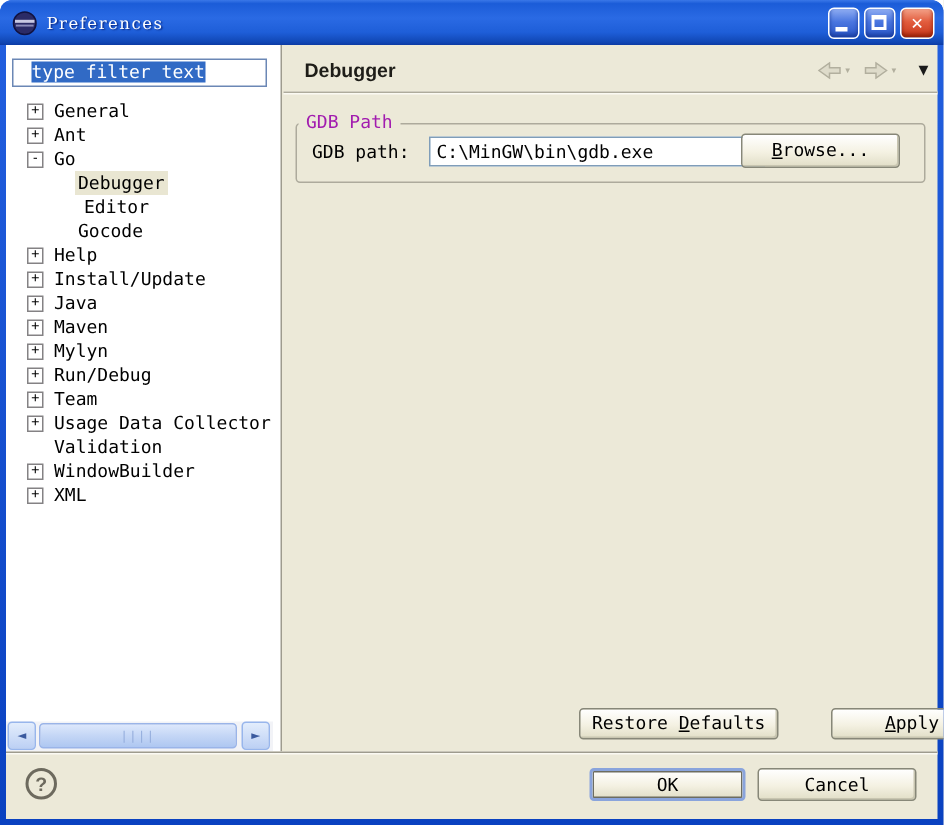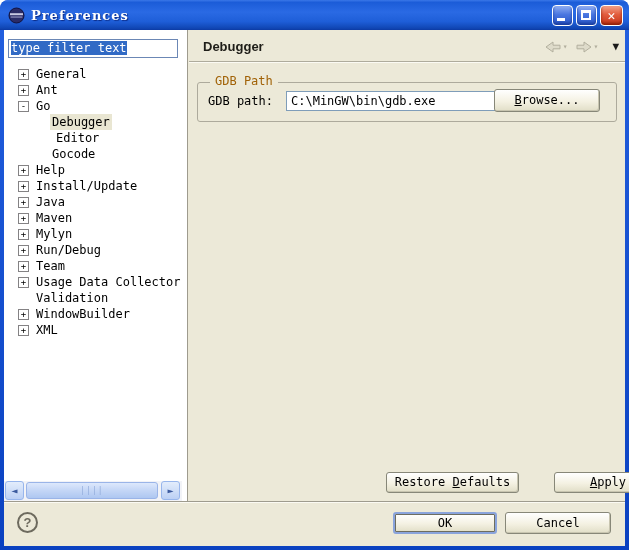--- a/index.html
+++ b/index.html
@@ -9,42 +9,42 @@
   .win { position:absolute; left:0; top:0; width:629px; height:550px;
          background:linear-gradient(180deg,#2360e0,#0a41c0);
          border-radius:8px 8px 0 0; overflow:hidden; }
 
   
   .titlebar { position:absolute; left:0; top:0; width:629px; height:30px;
 
     background:linear-gradient(180deg,#3a77e8 0%,#1b5cd8 8%,#2a6ae4 40%,#1e5ed8 72%,#1046b4 94%,#0c3aa4 100%);
     border-radius:8px 8px 0 0; display:flex; align-items:center; padding:0 6px; }
   .app-icon { width:17px; height:17px; margin:0 6px 0 2px; flex:0 0 auto; }
-  .win-title { color:#fff; font-family:"DejaVu Serif", serif; font-weight:bold;
-    font-size:13px; letter-spacing:1px; text-shadow:1px 1px 1px #0a2a86; }
+  .win-title { color:#fff; font-family:"DejaVu Serif", serif; font-weight:normal;
+    font-size:11px; letter-spacing:1px; text-shadow:1px 1px 1px #0a2a86; }
   .tb-spacer { flex:1; }
   .tb-btn { width:21px; height:21px; margin-left:3px; border:1px solid #fff; border-radius:4px;
     position:relative; flex:0 0 auto;
     background:linear-gradient(180deg,#8fadf2 0%,#4a76e0 45%,#2f5ccc 90%);
     box-shadow:inset 0 -2px 3px #1a3c9c; }
   .tb-btn.close { width:23px;
     background:linear-gradient(180deg,#f3a188 0%,#e25c3d 45%,#c93a1e 95%);
     box-shadow:inset 0 -2px 3px #8e1f06;
     color:#fff; font-weight:bold; font-size:13px; line-height:19px; text-align:center; }
   .glyph-min { position:absolute; left:4px; bottom:4px; width:8px; height:3px; background:#fff; }
   .glyph-max { position:absolute; left:4px; top:4px; width:10px; height:10px; border:2px solid #fff; border-top-width:3px; }
 
   
   .content { position:absolute; left:4px; top:30px; width:621px; height:516px; background:#ece9d8; }
 
   
   .sidebar { position:absolute; left:0; top:0; width:184px; height:471px;
     background:#fff; border-right:1px solid #9e9b8e; }
   .filter-box { position:absolute; left:4px; top:9px; width:170px; height:19px;
-    border:1px solid #6b87b5; background:#fff; line-height:17px; padding-left:2px;
+    border:1px solid #6b87b5; background:#fff; line-height:17px; padding-left:12px;
     white-space:nowrap; overflow:hidden; }
   .filter-box .selection { background:#316ac5; color:#fff; }
 
   .tree { position:absolute; left:0; top:36px; width:183px; }
   .tree-row { position:relative; height:16px; line-height:16px; white-space:nowrap; cursor:default; }
   .expander { position:absolute; left:14px; top:3px; width:11px; height:11px;
     border:1px solid #848284; background:#fff; font-size:9px; line-height:9px;
     text-align:center; color:#000; }
   .tree-label { display:inline-block; padding:0 2px; }
   .tree-label.sel { background:#e9e6d2; }
@@ -67,22 +67,22 @@
   .nav { position:absolute; right:6px; top:10px; display:flex; align-items:center; }
   .nav-btn { display:flex; align-items:center; padding:0 2px; }
   .caret { color:#b2af9e; font-size:8px; margin:0 4px 0 2px; }
   .view-menu { color:#1a1a1a; font-size:11px; margin-left:8px; }
   .head-sep { position:absolute; left:0; top:31px; width:436px; height:2px;
     border-top:1px solid #aeab9c; background:#fbfaf3; }
 
   
   .groupbox { position:absolute; left:8px; top:52px; width:420px; height:40px;
     border:1px solid #adaa9c; border-radius:3px; }
-  .legend { position:absolute; left:12px; top:-9px; background:#ece9d8; padding:0 5px;
-    color:#a16207; }
+  .legend { position:absolute; left:1px; top:-9px; background:#ece9d8; padding:0 5px;
+    color:#a21caf; }
   .gdb-label { position:absolute; left:10px; top:11px; }
   .gdb-input { position:absolute; left:88px; top:8px; width:224px; height:20px;
     border:1px solid #7f9db9; background:#fff; line-height:18px; padding-left:4px;
     white-space:nowrap; overflow:hidden; }
 
   
   .btn { border:1px solid #878778; border-radius:3px; text-align:center;
     background:linear-gradient(180deg,#ffffff 0%,#f4f1e2 55%,#e1dec7 100%);
     box-shadow:inset -1px -1px 0 #c8c5b0; font-size:12px; cursor:default;
     font-family:"DejaVu Sans Mono", monospace; }

